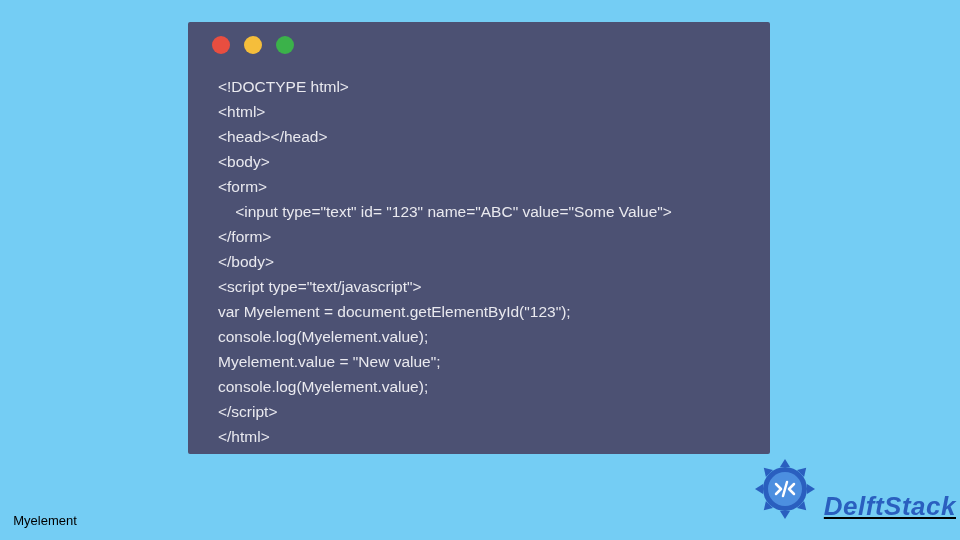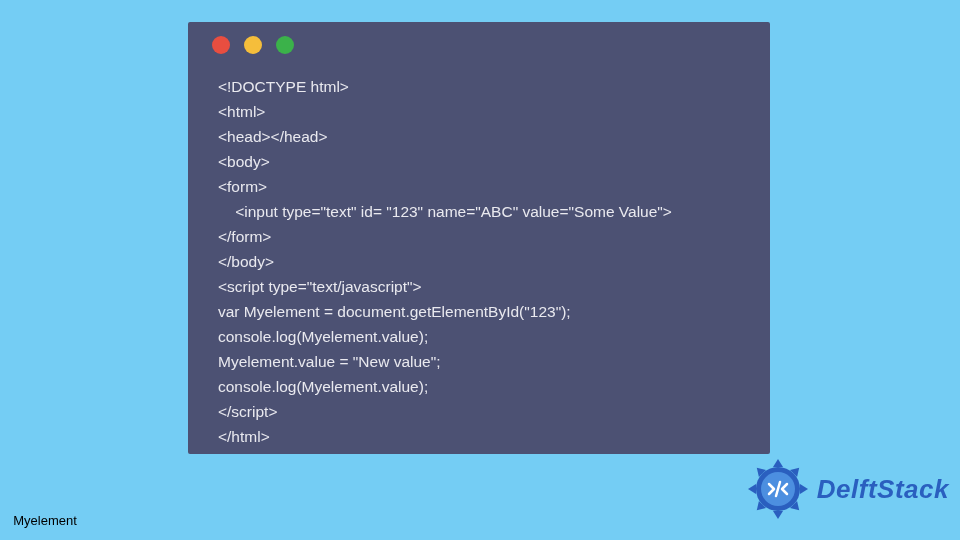--- a/index.html
+++ b/index.html
@@ -58,25 +58,26 @@
   }
   .js-shield {
     width: 58px;
     height: 64px;
     margin: 0 auto;
     position: relative;
   }
   .js-shield svg { display: block; }
   .delft {
     position: absolute;
-    right: 11px;
+    right: 4px;
     bottom: 18px;
     display: flex;
-    align-items: center;
+    align-items: flex-end;
     gap: 6px;
+    text-decoration: underline;
   }
   .delft-logo {
     width: 66px;
     height: 66px;
   }
   .delft-text {
     font-size: 26px;
     font-style: italic;
     font-weight: 600;
     color: #2a5fbf;

